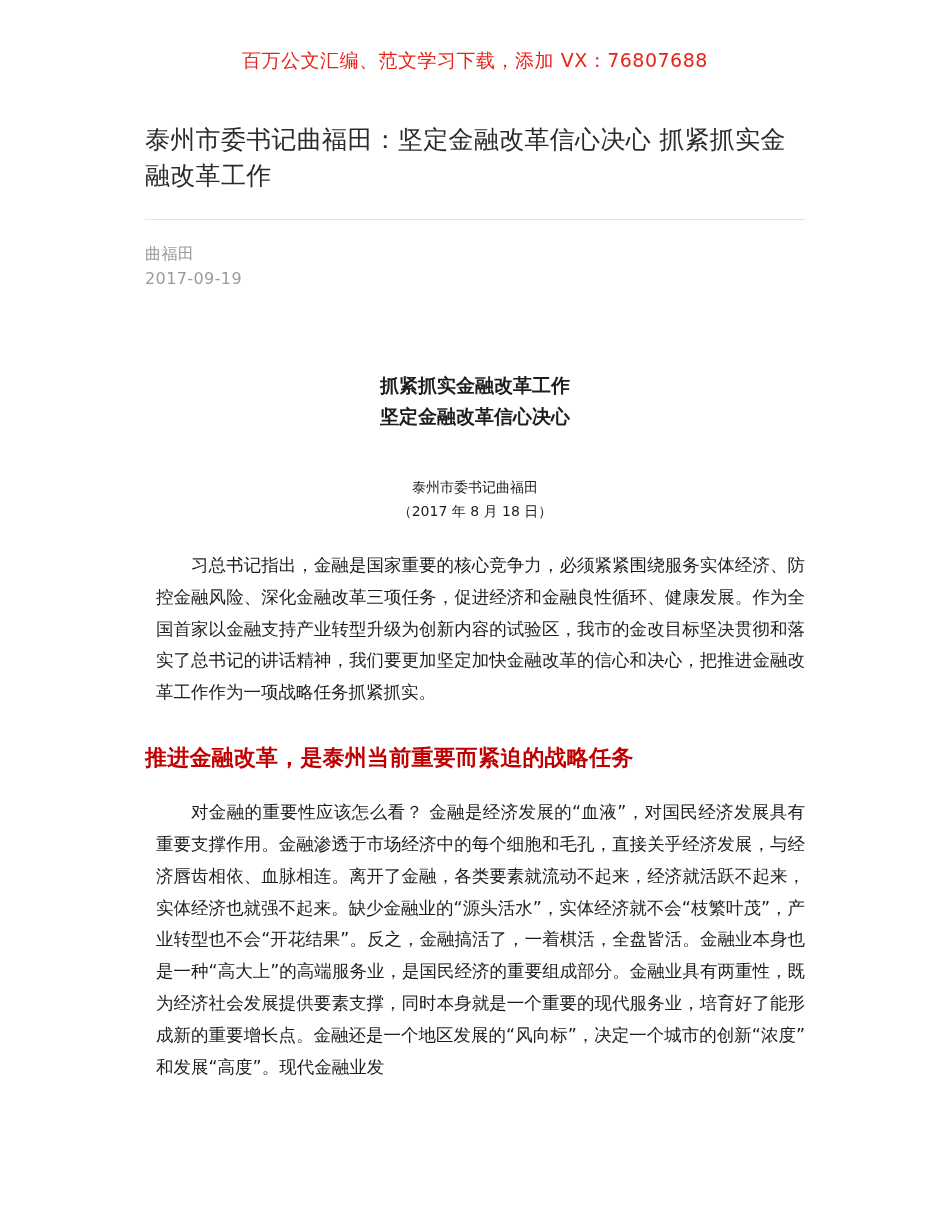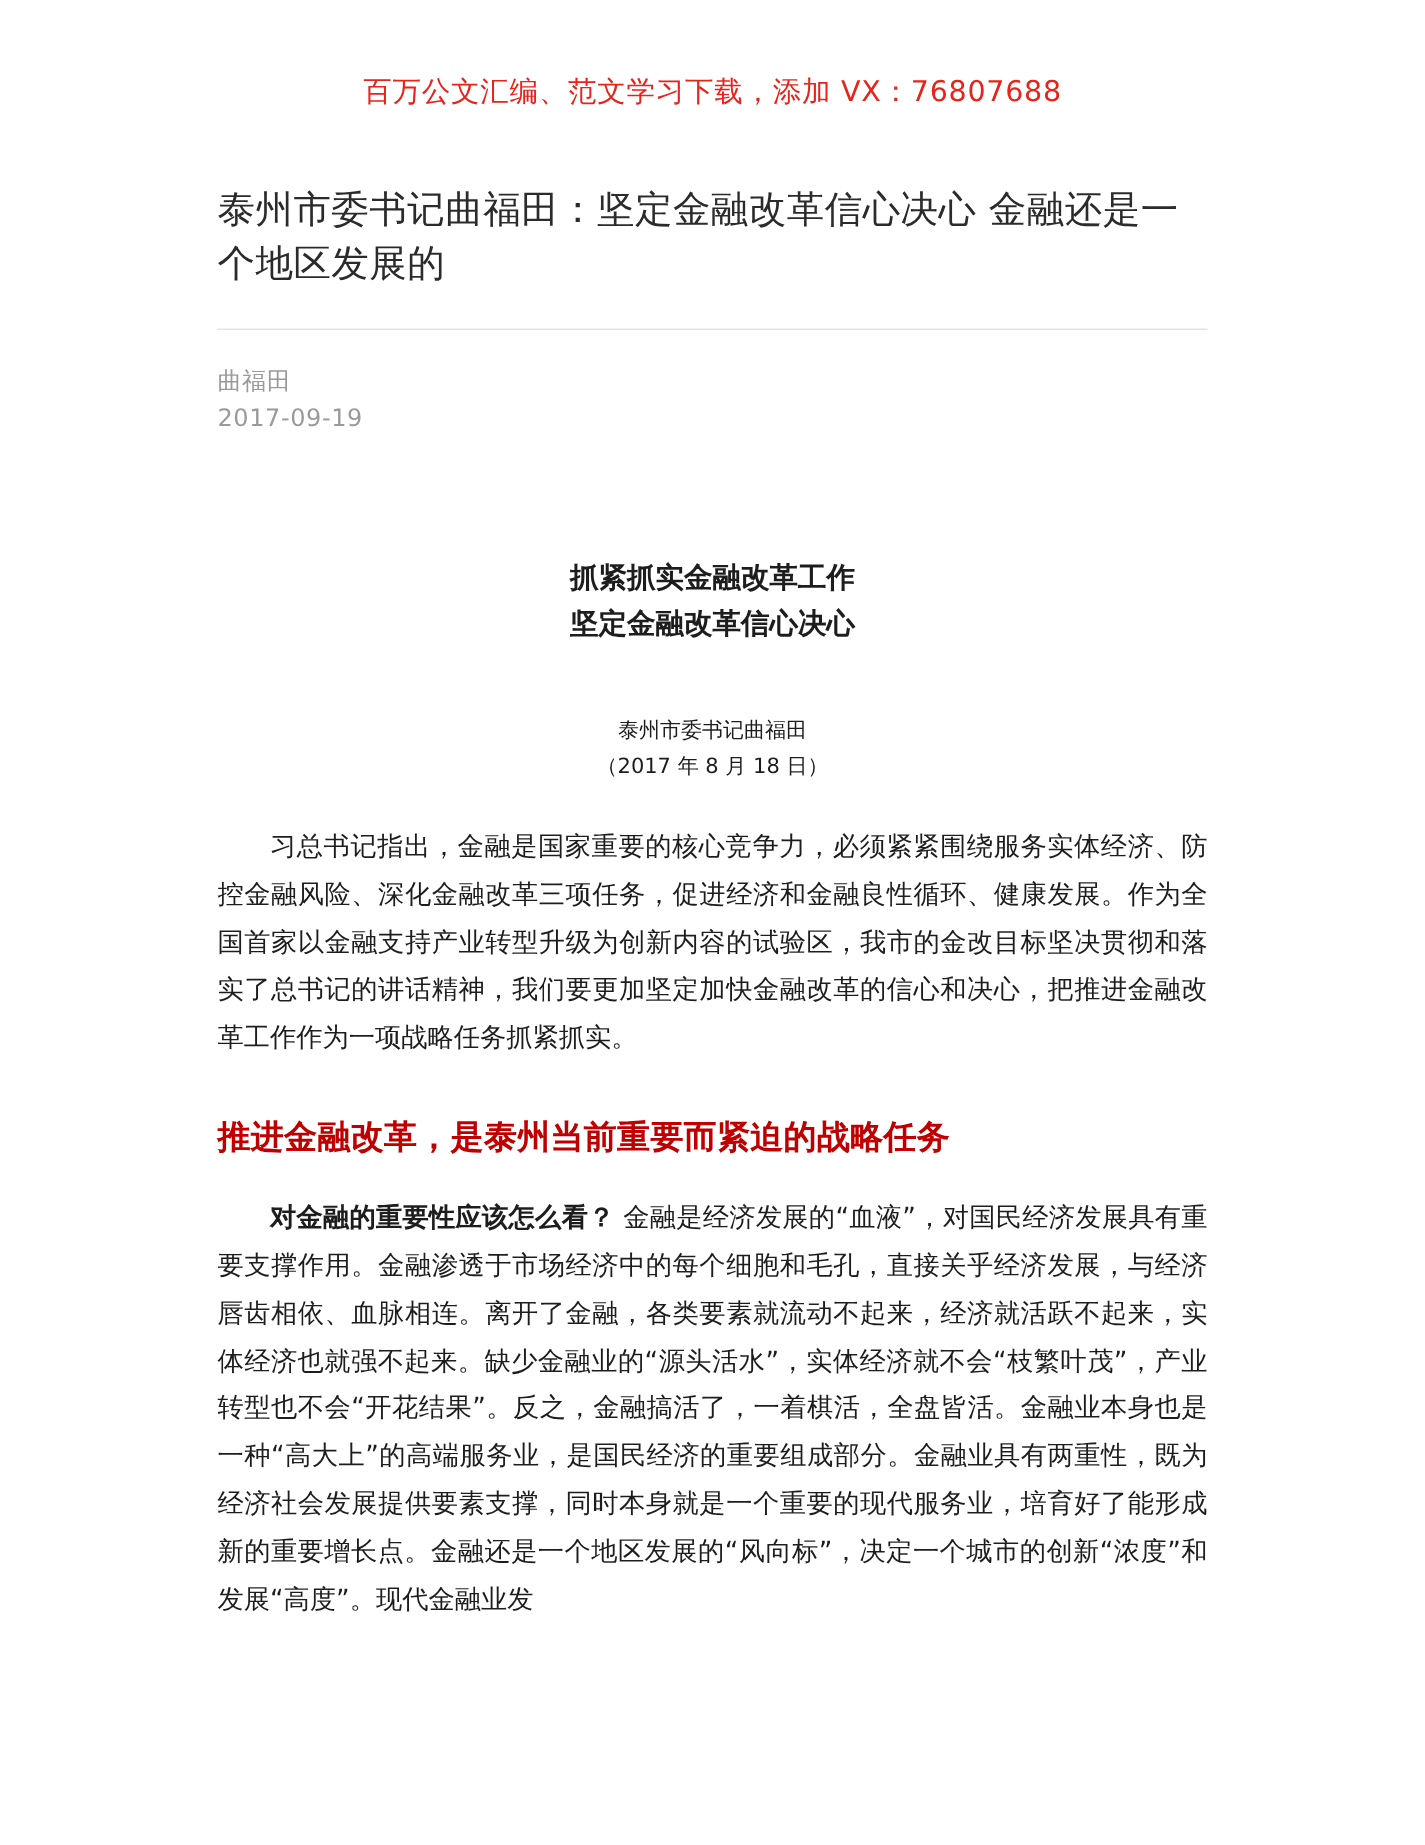--- a/index.html
+++ b/index.html
@@ -73,45 +73,46 @@
     margin-top: 44px;
   }
   .para {
     font-size: 17.5px;
     line-height: 1.82;
     color: #1d1d1d;
     margin-top: 26px;
     text-align: justify;
     text-justify: inter-ideograph;
     text-indent: 2em;
+    margin-left: 11px;
   }
   .section-head {
     font-size: 22px;
     font-weight: bold;
     color: #c00000;
     text-align: left;
     margin-top: 34px;
     letter-spacing: 0.2px;
   }
   .para.tight {
     margin-top: 24px;
   }
   .strong-lead {
-    font-weight: bold;
+    font-weight: normal;
   }
 </style>
 </head>
 <body>
 
 <div class="page">
 
   <div class="promo-banner">百万公文汇编、范文学习下载，添加 VX：76807688</div>
 
   <div class="doc-wrap">
-    <div class="doc-title">泰州市委书记曲福田：坚定金融改革信心决心 金融还是一个地区发展的</div>
+    <div class="doc-title">泰州市委书记曲福田：坚定金融改革信心决心 抓紧抓实金融改革工作</div>
 
     <div class="title-rule"></div>
 
     <div class="meta">
       <div>曲福田</div>
       <div>2017-09-19</div>
     </div>
   </div>
 
   <div class="body-wrap">

